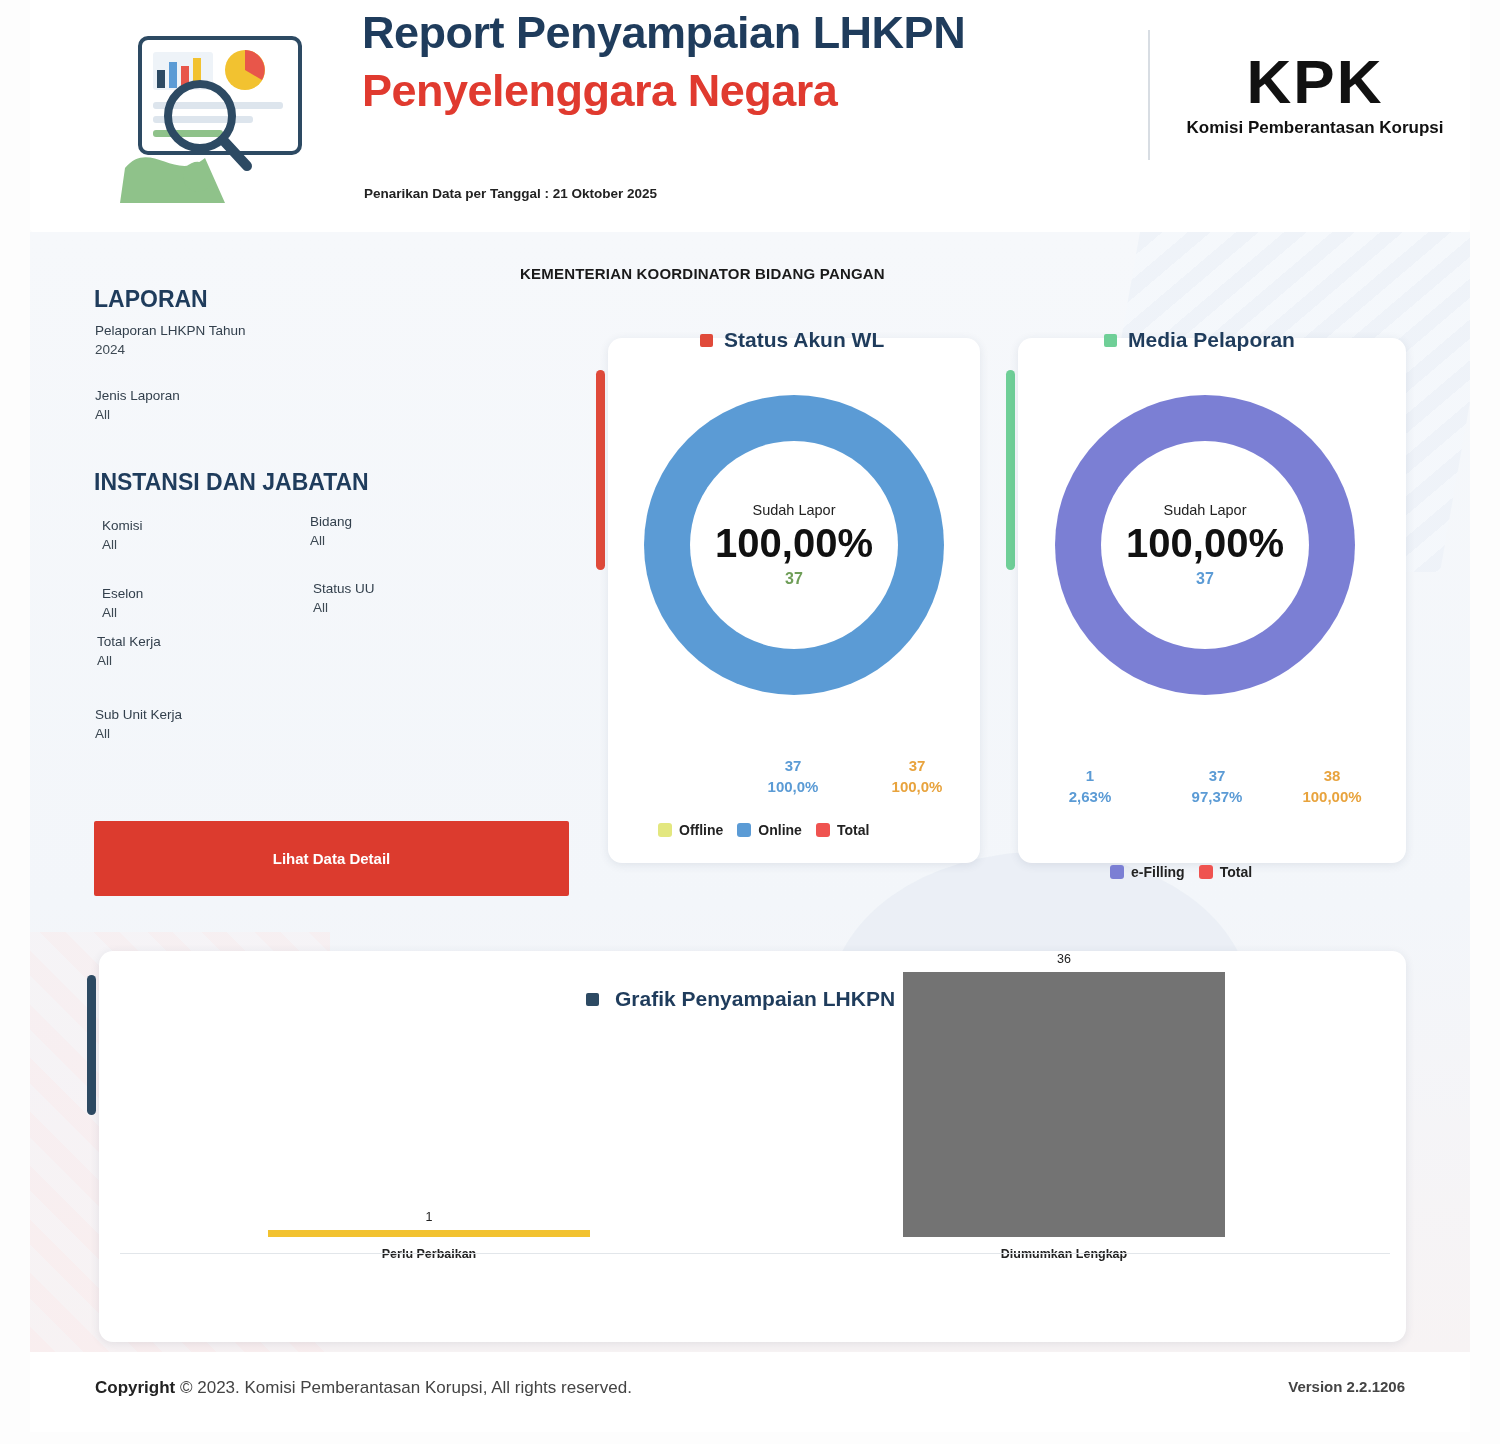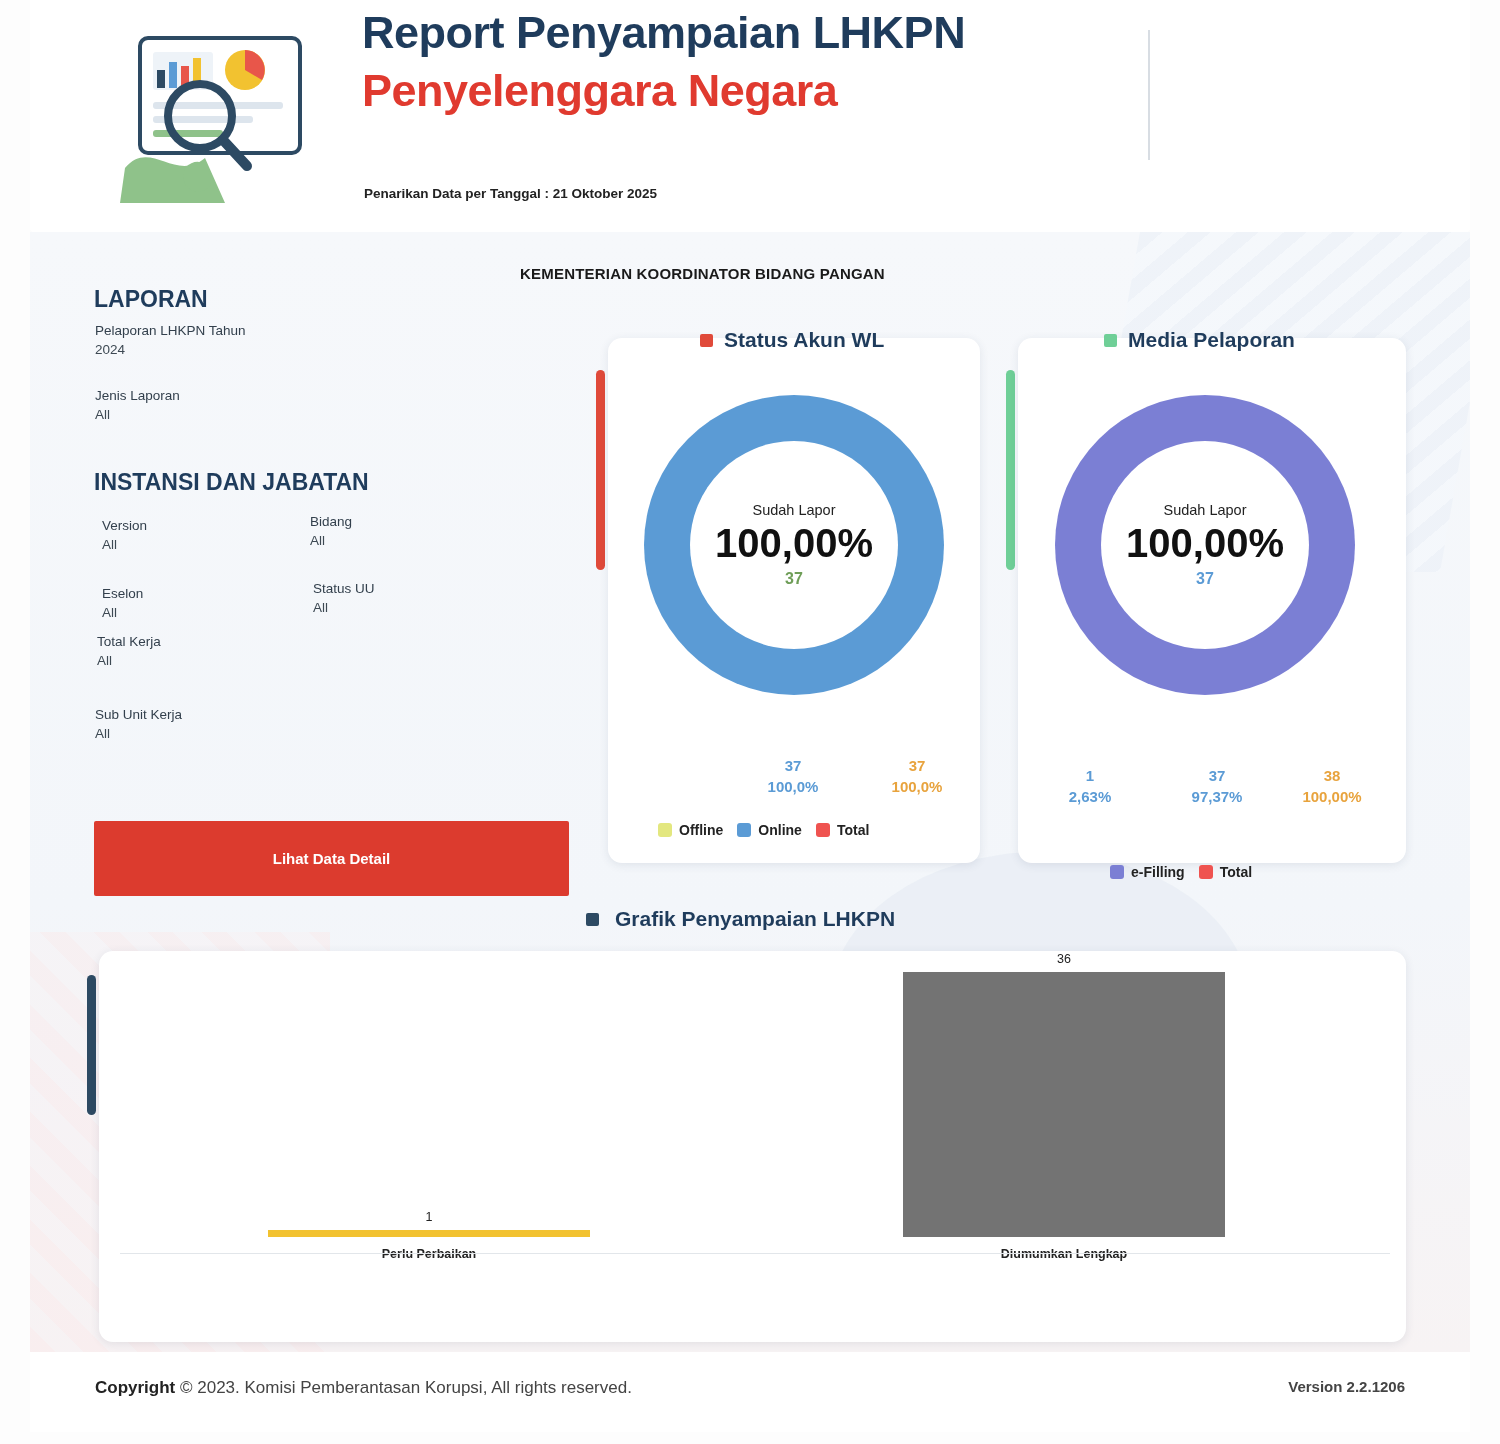--- a/index.html
+++ b/index.html
@@ -136,21 +136,21 @@
     position:absolute; display:flex; gap:14px; align-items:center;
   }
   #legend-wl { left:658px; top:822px; }
   #legend-media { left:1110px; top:864px; }
   .leg-item { display:flex; align-items:center; gap:7px; font-size:14px; font-weight:bold; color:#222; }
   .leg-dot { width:14px; height:14px; border-radius:3px; display:inline-block; }
 
   
   #card-bar { left:99px; top:951px; width:1307px; height:391px; }
   #accent-bar { left:87px; top:975px; width:9px; height:140px; background:#2d4a63; border-radius:5px; }
-  #title-bar { left:586px; top:907px;gap:16px; }
+  #title-bar { left:586px; top:987px;gap:16px; }
   .sq-navy { background:#2d4a63; }
 
   .bar-plot { position:absolute; left:120px; top:975px; width:1270px; height:290px; }
   .bar {
     position:absolute; bottom:28px;
   }
   .bar-value {
     position:absolute; width:100%; text-align:center; font-size:12.5px; color:#222; top:-20px;
   }
   .bar-cat {
@@ -206,37 +206,41 @@
     </svg>
 
     <div class="header-title-wrap">
       <div class="title-line1">Report Penyampaian LHKPN</div>
       <div class="title-line2">Penyelenggara Negara</div>
     </div>
     <div class="subtitle">Penarikan Data per Tanggal : 21 Oktober 2025</div>
 
     <div class="header-divider"></div>
 
+    <div class="kpk-logo">
+      <div class="kpk-mark">KPK</div>
+      <div class="kpk-sub">Komisi Pemberantasan Korupsi</div>
+    </div>
   </div>
 
   <div class="instansi-title">KEMENTERIAN KOORDINATOR BIDANG PANGAN</div>
 
   <div class="sec-heading" id="lap-heading">LAPORAN</div>
   <div class="sec-heading" id="inst-heading">INSTANSI DAN JABATAN</div>
 
   <div class="field" style="left:95px; top:321px;">
     <div class="lbl">Pelaporan LHKPN Tahun</div>
     <div class="val">2024</div>
   </div>
   <div class="field" style="left:95px; top:386px;">
     <div class="lbl">Jenis Laporan</div>
     <div class="val">All</div>
   </div>
   <div class="field" style="left:102px; top:516px;">
-    <div class="lbl">Version</div>
+    <div class="lbl">Komisi</div>
     <div class="val">All</div>
   </div>
   <div class="field" style="left:310px; top:512px;">
     <div class="lbl">Bidang</div>
     <div class="val">All</div>
   </div>
   <div class="field" style="left:102px; top:584px;">
     <div class="lbl">Eselon</div>
     <div class="val">All</div>
   </div>

